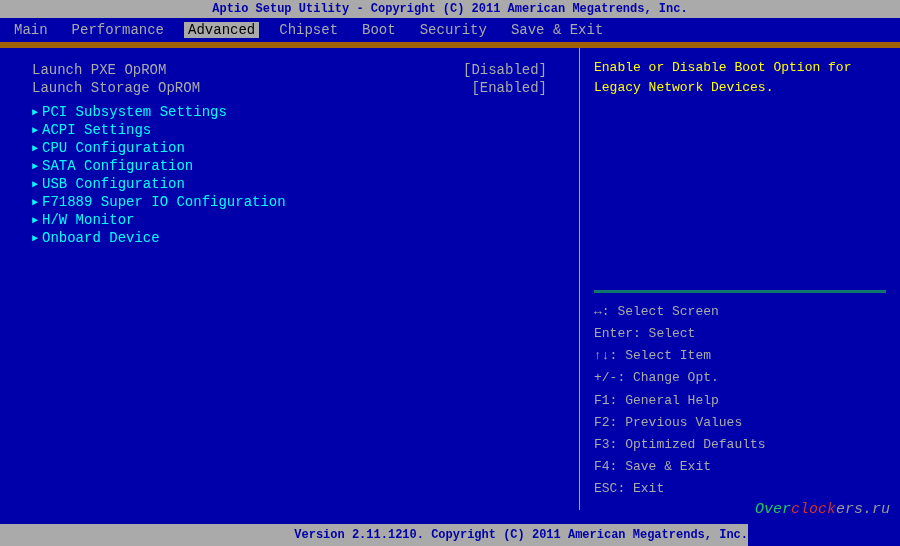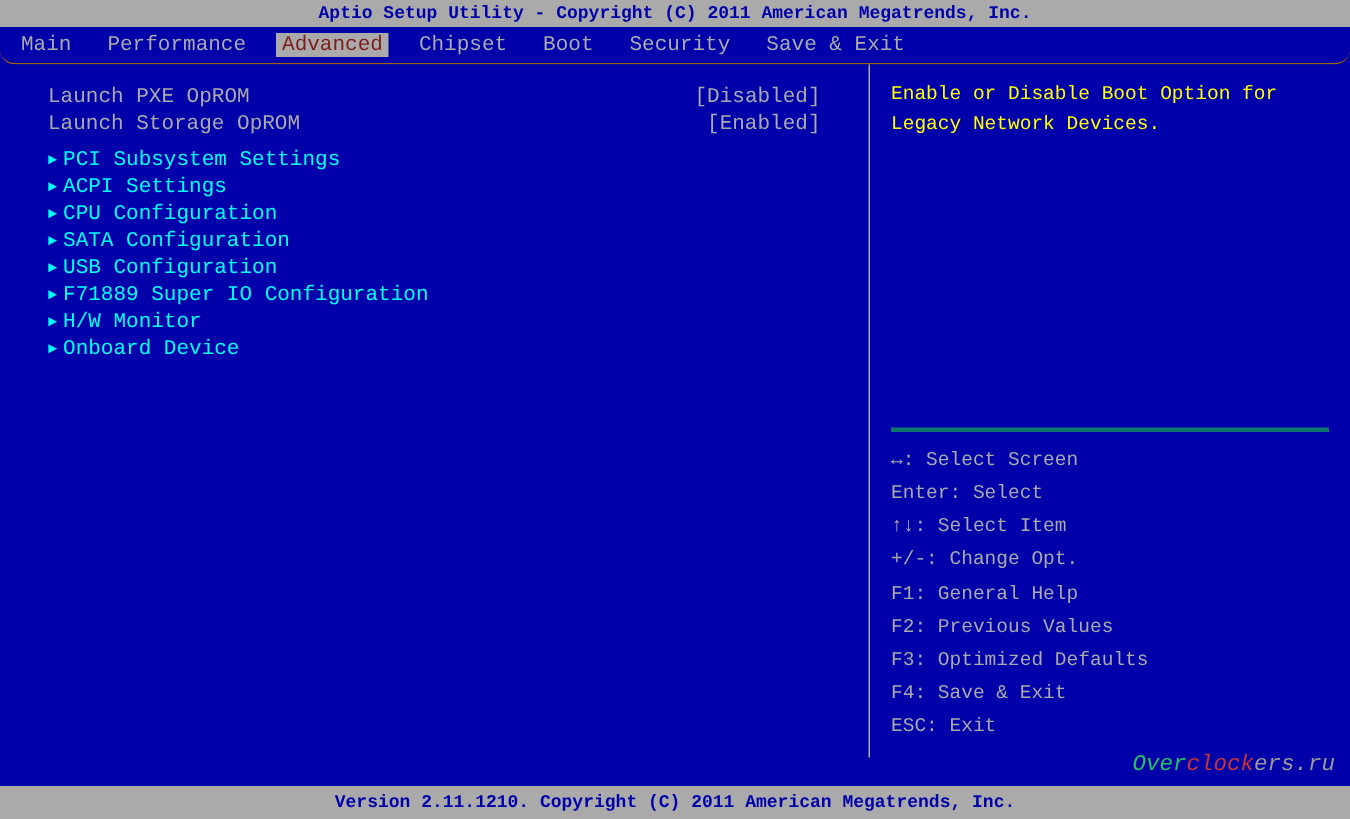--- a/index.html
+++ b/index.html
@@ -23,30 +23,29 @@
       font-size: 12px;
     }
 
     
     #menu-bar {
       background: #0000aa;
       color: #aaaaaa;
       display: flex;
       gap: 16px;
       padding: 4px 10px;
-      border-bottom: 1px solid #a16207;
-      border-radius: 10px;
+      border-bottom: 6px solid #a16207;
     }
     .menu-item {
       cursor: pointer;
       padding: 0 4px;
     }
     .menu-item.active {
       background: #aaaaaa;
-      color: #7f1d1d;
+      color: #000000;
     }
 
     
     #main-content {
       display: flex;
       height: calc(546px - 56px - 28px);
     }
 
     
     #left-panel {
@@ -122,27 +121,27 @@
     }
 
     .shortcut-item {
       color: #aaaaaa;
     }
 
     
     #footer {
       background: #aaaaaa;
       color: #0000aa;
-      text-align: center;
+      text-align: right;
       padding: 4px 0;
       font-size: 12px;
       font-weight: bold;
       position: absolute;
       bottom: 0;
-      width: 900px;
+      width: 748px;
     }
 
     
     #watermark {
       position: absolute;
       bottom: 28px;
       right: 10px;
       font-style: italic;
       font-size: 13px;
     }

